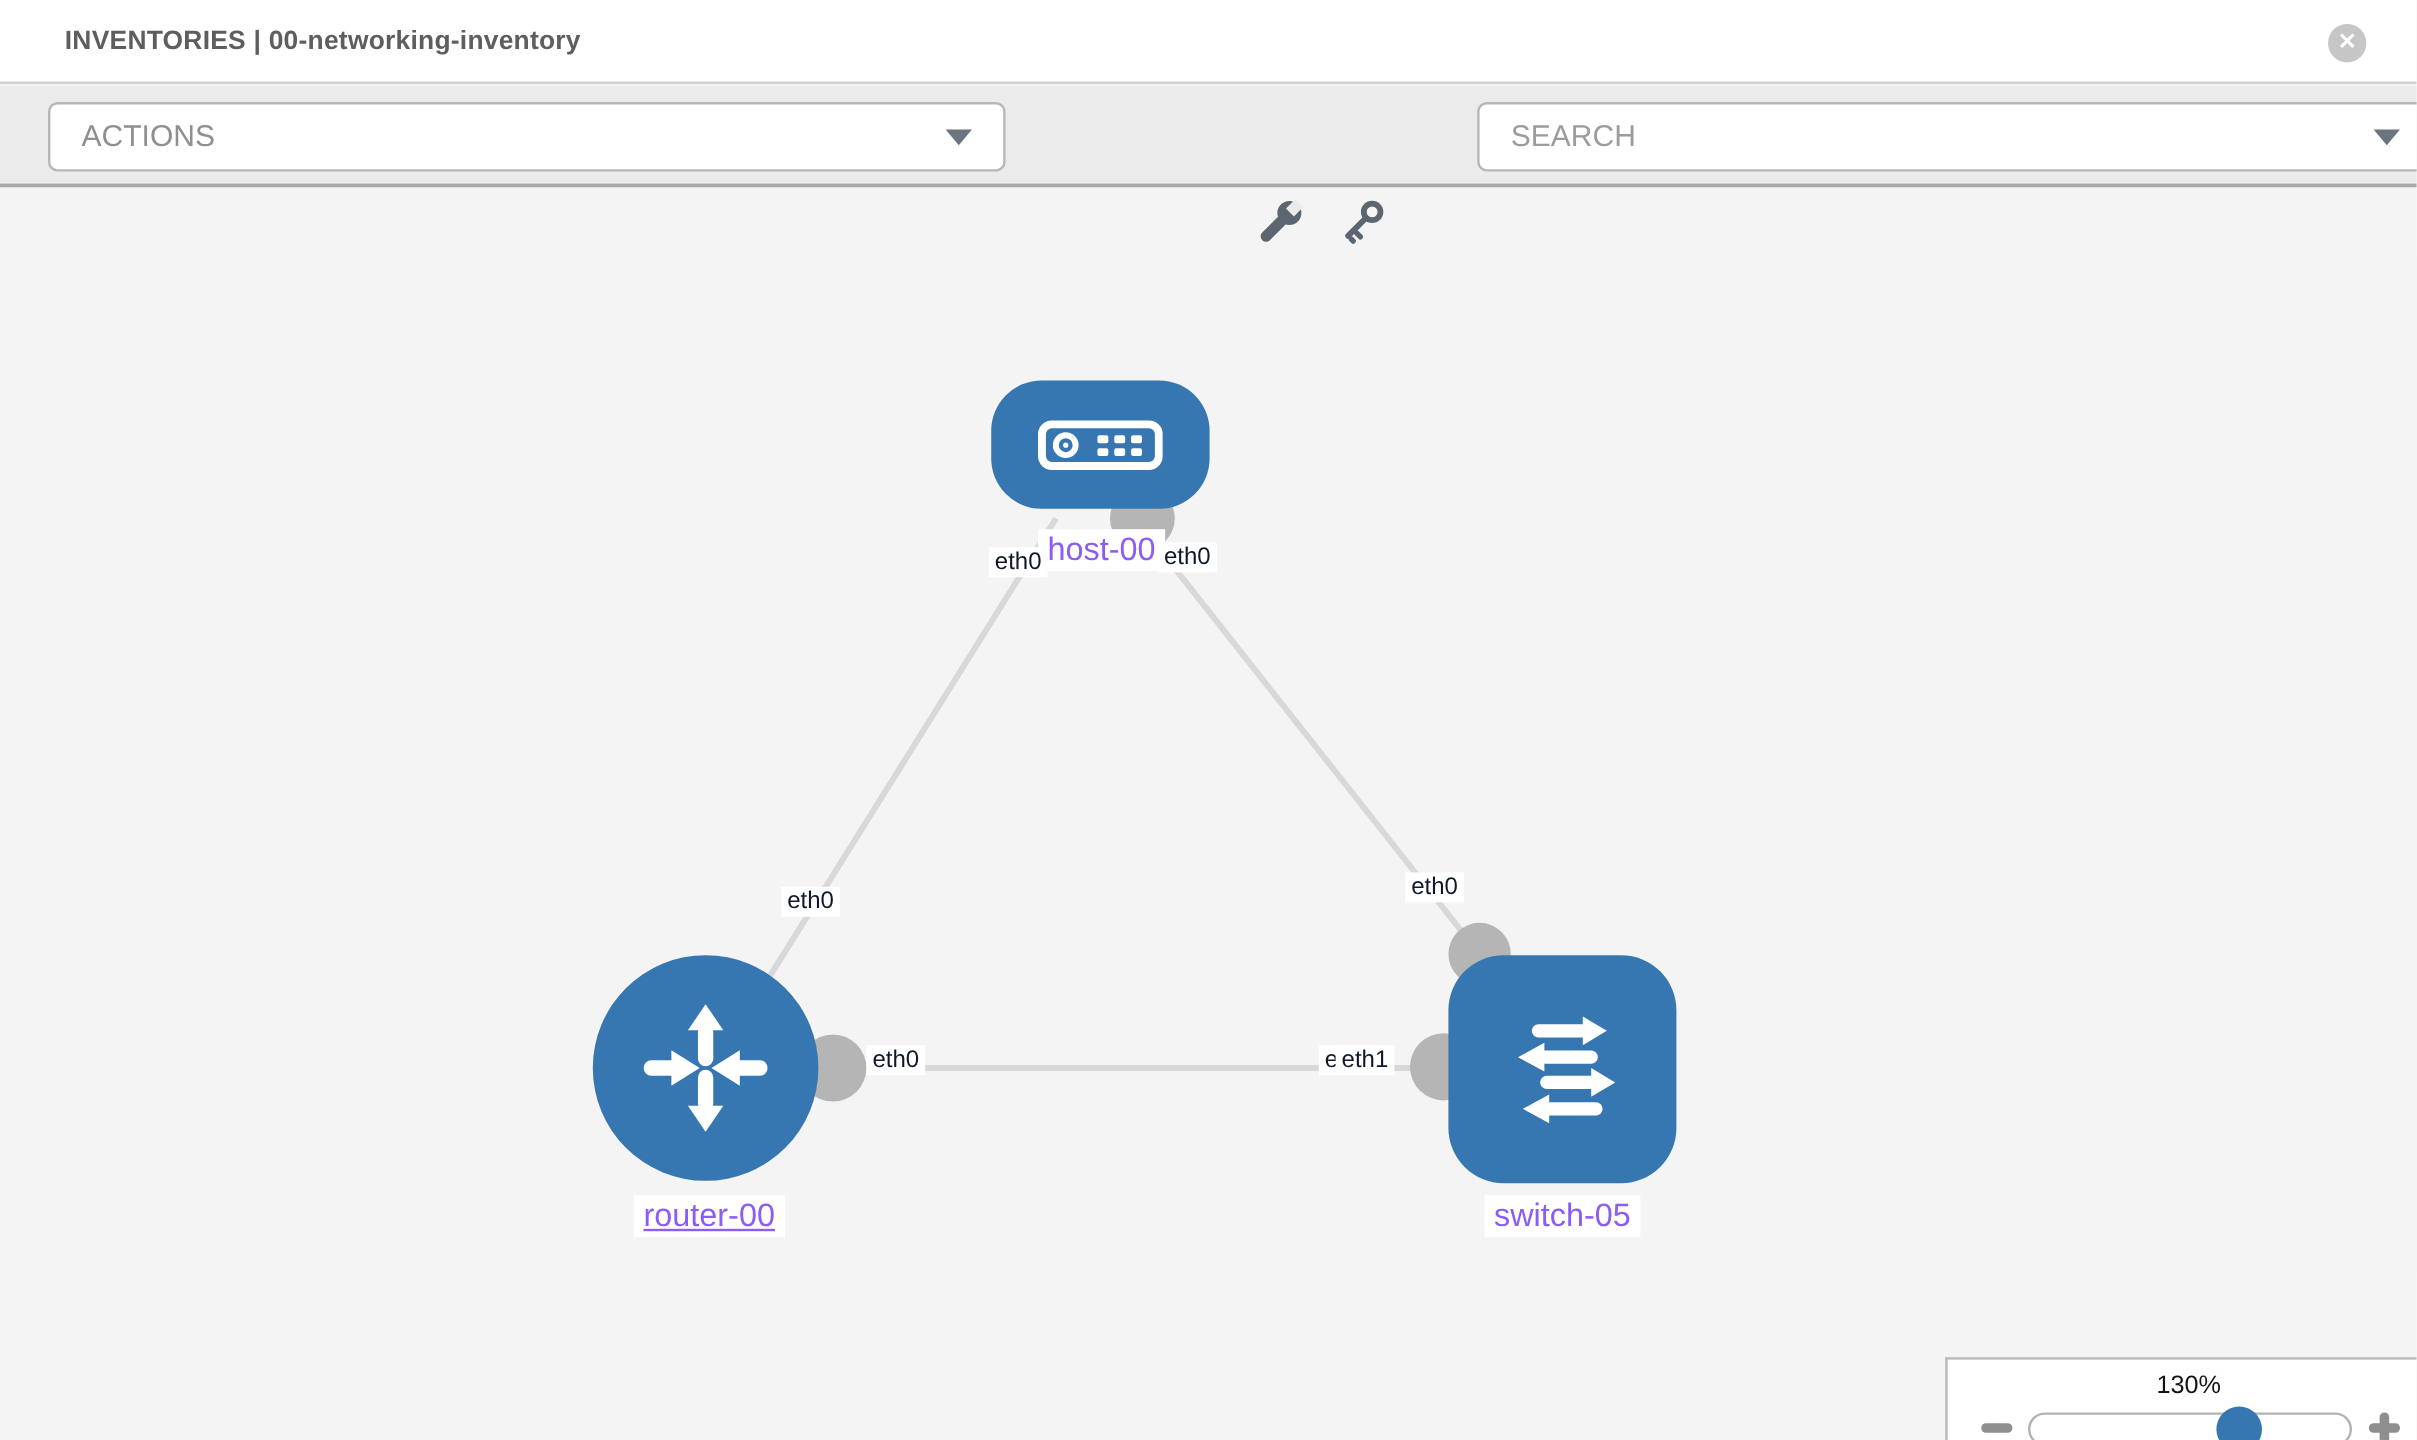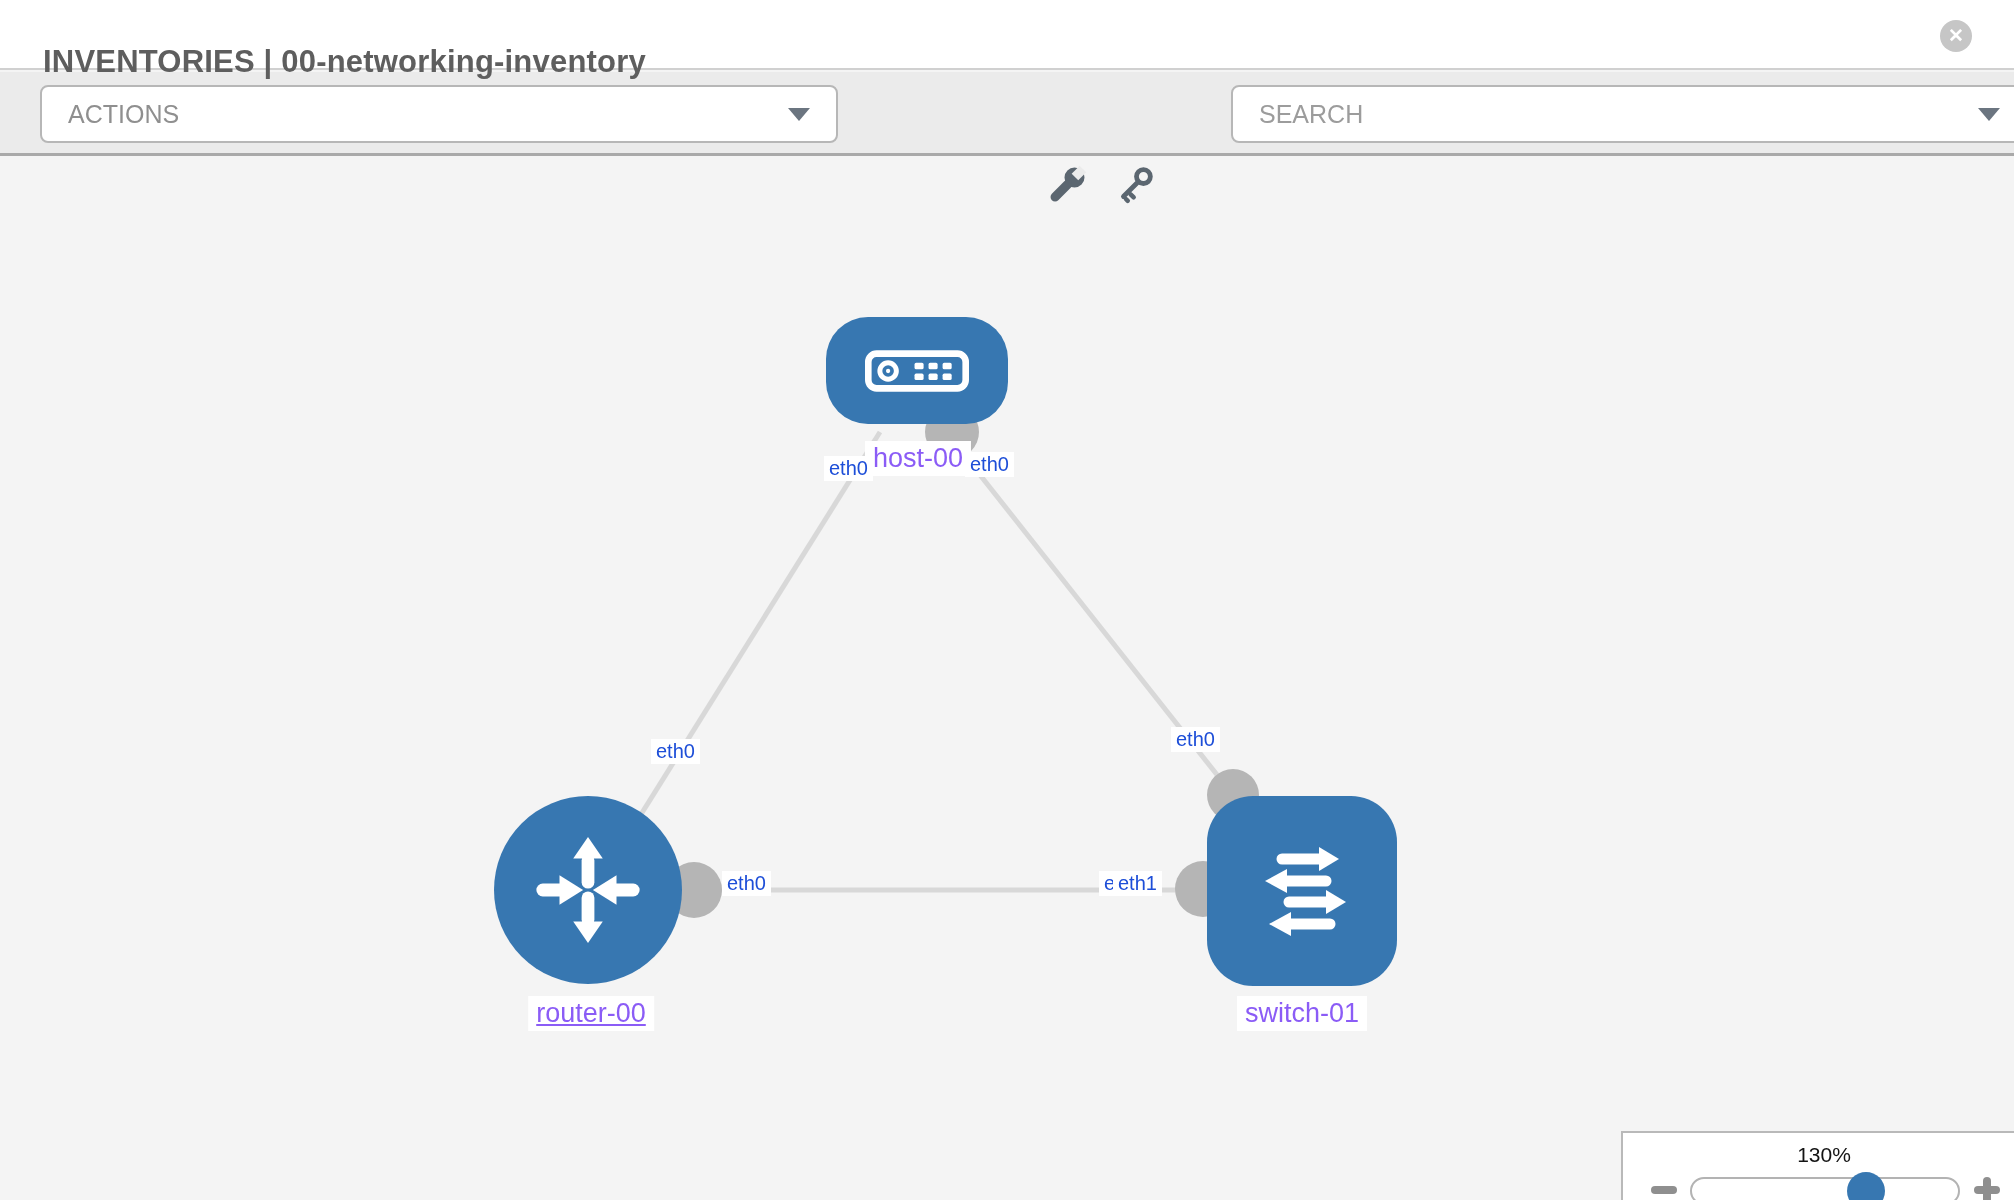--- a/index.html
+++ b/index.html
@@ -3,22 +3,22 @@
 <meta charset="utf-8">
 <style>
   * { margin:0; padding:0; box-sizing:border-box; }
   html,body { width:2014px; height:1200px; }
   body { font-family:"Liberation Sans", sans-serif; background:#ffffff; overflow:hidden; }
   #app { position:relative; width:2014px; height:1200px; overflow:hidden; background:#f4f4f4; }
 
   
   .header { position:absolute; top:0; left:0; width:2014px; height:70px; background:#ffffff;
             border-bottom:2px solid #d0d0d0; z-index:20; }
-  .page-title { position:absolute; left:43px; top:50%; transform:translateY(-50%);
-                font-size:31px; font-weight:bold; color:#5e5e5e; letter-spacing:0.2px;margin-top:28px; }
+  .page-title { position:absolute; left:54px; top:50%; transform:translateY(-50%);
+                font-size:22px; font-weight:bold; color:#5e5e5e; letter-spacing:0.2px; }
   .close-btn { position:absolute; right:42px; top:20px; width:32px; height:32px; border-radius:50%;
                background:#c6c6c6; color:#ffffff; text-align:center; line-height:32px;
                font-size:19px; font-weight:bold; cursor:pointer; }
 
   
   .toolbar { position:absolute; top:72px; left:0; width:2014px; height:84px; background:#ebebeb;
              border-bottom:3px solid #a9a9a9; z-index:19; }
   .dropdown { position:absolute; top:13px; height:58px; background:#ffffff;
               border:2px solid #b7b7b7; border-radius:8px; display:flex; align-items:center;
               padding:0 26px; font-size:25px; }
@@ -44,21 +44,21 @@
   .node-host   { left:826px; top:317px; width:182px; height:107px; border-radius:42px; }
   .node-router { left:494px; top:796px; width:188px; height:188px; border-radius:50%; }
   .node-switch { left:1207px; top:796px; width:190px; height:190px; border-radius:46px; }
 
   .node-label { position:absolute; z-index:3; background:#ffffff; color:#8b5cf6; font-size:27px;
                 padding:2px 8px; white-space:nowrap; transform:translateX(-50%); }
   .lbl-host   { left:918px; top:441px; }
   .lbl-router { left:591px; top:996px;text-decoration:underline; }
   .lbl-switch { left:1302px; top:996px; }
 
-  .port-label { position:absolute; z-index:3; background:#ffffff; color:#1d4ed8; font-size:20px;
+  .port-label { position:absolute; z-index:3; background:#ffffff; color:#0f172a; font-size:20px;
                 padding:1px 5px; white-space:nowrap; }
   .pl-hr-host   { left:824px; top:456px; }
   .pl-hr-router { left:651px; top:739px; }
   .pl-hs-host   { left:965px; top:452px; }
   .pl-hs-switch { left:1171px; top:727px; }
   .pl-rs-router { left:722px; top:871px; }
   .pl-rs-sw-under { left:1099px; top:871px; z-index:3; }
   .pl-rs-sw-over  { left:1113px; top:871px; z-index:4; }
 
   
@@ -135,21 +135,21 @@
         <line x1="47" y1="71" x2="86" y2="71"></line>
         <polygon points="104,71 84,59 84,83" stroke="none"></polygon>
         <line x1="47" y1="93" x2="88" y2="93"></line>
         <polygon points="27,93 49,81 49,105" stroke="none"></polygon>
       </g>
     </svg>
   </div>
 
   <div class="node-label lbl-host">host-00</div>
   <div class="node-label lbl-router">router-00</div>
-  <div class="node-label lbl-switch">switch-01</div>
+  <div class="node-label lbl-switch">switch-05</div>
 
   <div class="port-label pl-hr-host">eth0</div>
   <div class="port-label pl-hr-router">eth0</div>
   <div class="port-label pl-hs-host">eth0</div>
   <div class="port-label pl-hs-switch">eth0</div>
   <div class="port-label pl-rs-router">eth0</div>
   <div class="port-label pl-rs-sw-under">eth0</div>
   <div class="port-label pl-rs-sw-over">eth1</div>
 
   <div class="zoom-panel">

